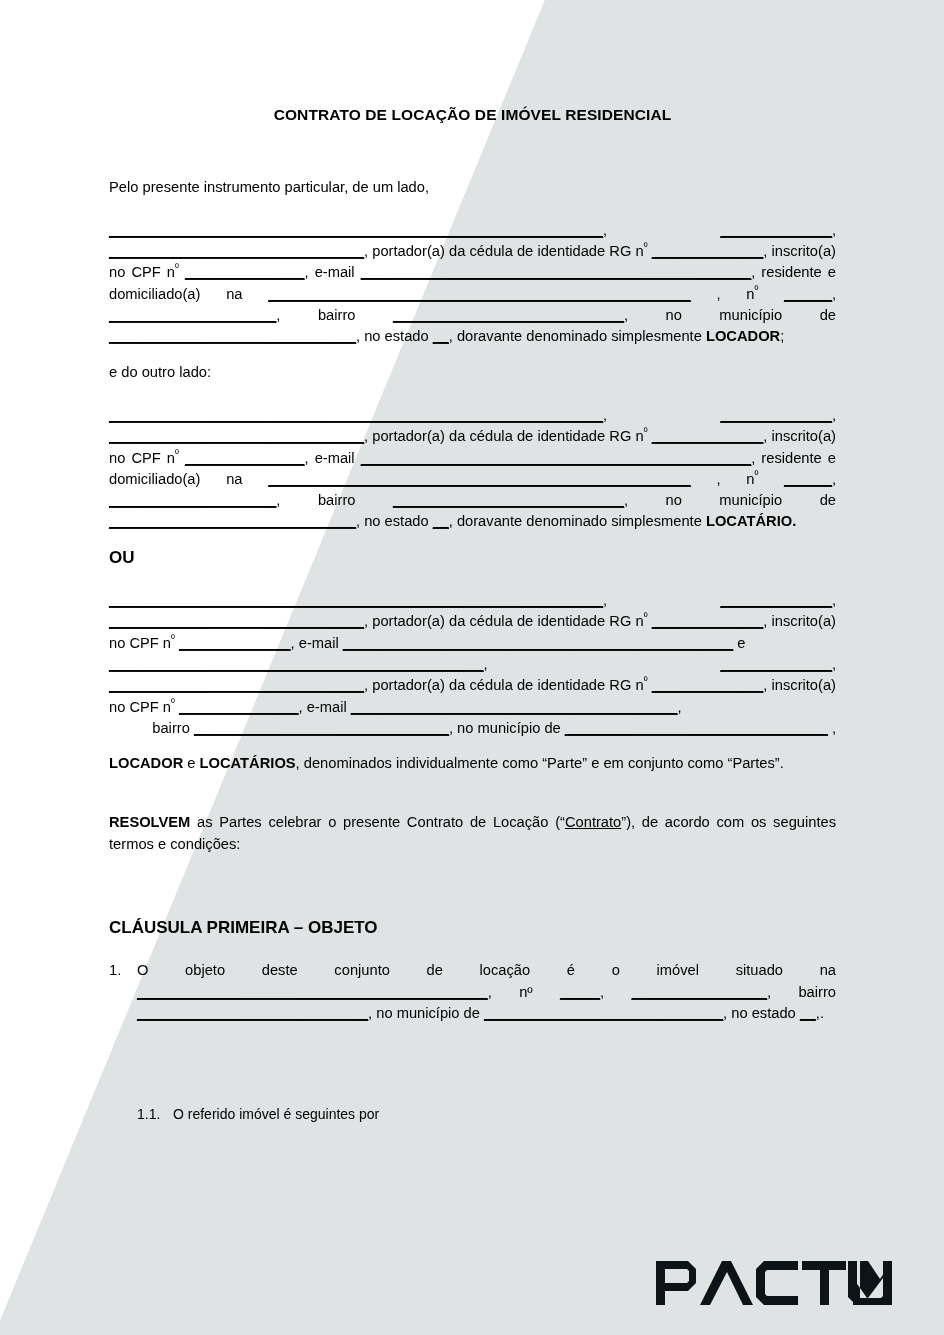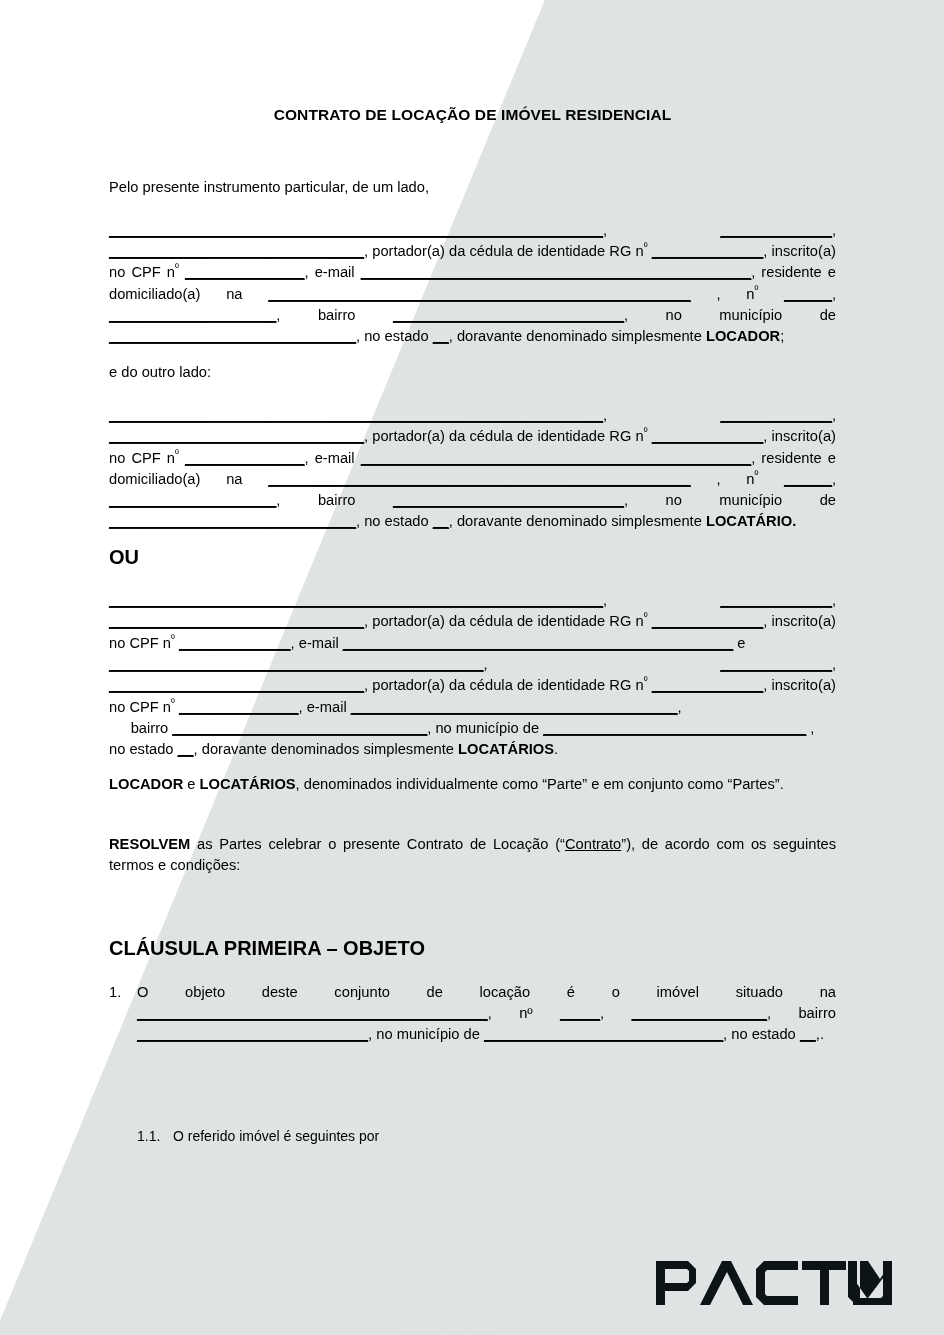--- a/index.html
+++ b/index.html
@@ -56,21 +56,21 @@
   .spacer-sm { height: 14px; }
   .spacer-xl { height: 38px; }
   .spacer-xxl { height: 62px; }
   .spacer-bottom { height: 80px; }
   b, strong { font-weight: bold; margin-top: 17px; }
   .u { text-decoration: underline; }
   .blank { text-decoration: underline; white-space: pre; letter-spacing: -0.2px; }
   .sup { font-size: 10.5px; vertical-align: super; line-height: 0; }
   .heading {
     margin: 0;
-    font-size: 20px;
+    font-size: 17px;
     font-weight: bold;
     line-height: 21.3px;
     text-align: left;
   }
   
   .clause {
     display: flex;
     font-size: 14.7px;
     line-height: 21.3px;
   }
@@ -138,23 +138,22 @@
     <p class="heading">OU</p>
 
     <div class="spacer-md"></div>
 
     <p class="para"><span class="blank">______________________________________________________________</span>, <span class="blank">______________</span>, <span class="blank">________________________________</span><span>, portador(a) da cédula de identidade RG n</span><span class="sup">º</span> <span class="blank">______________</span>, <span>inscrito(a) no CPF n</span><span class="sup">º</span> <span class="blank">______________</span><span>, e-mail </span><span class="blank">_________________________________________________</span><span> e</span></p>
 
     <p class="para"><span class="blank">_______________________________________________</span>, <span class="blank">______________</span>, <span class="blank">________________________________</span><span>, portador(a) da cédula de identidade RG n</span><span class="sup">º</span> <span class="blank">______________</span>, <span>inscrito(a) no CPF n</span><span class="sup">º</span> <span class="blank">_______________</span><span>, e-mail </span><span class="blank">_________________________________________</span>,</p>
 
 
 
-    <p class="para" style="text-align:center;"><span>bairro </span><span class="blank">________________________________</span><span>, no município de </span><span class="blank">_________________________________</span> ,</p>
-
-    <p class="para" style="text-align:left;"><span>no estado </span><span class="blank">__</span><span>, doravante denominados simplesmente </span><b>LOCATÁRIOS</b><span>.</span></p>
+    <p class="para" style="text-align:right;"><span>bairro </span><span class="blank">________________________________</span><span>, no município de </span><span class="blank">_________________________________</span> ,</p>
+
 
     <div class="spacer-sm"></div>
 
     <p class="para"><b>LOCADOR</b><span> e </span><b>LOCATÁRIOS</b><span>, denominados individualmente como “Parte” e em conjunto como “Partes”.</span></p>
 
     <div class="spacer-xl"></div>
 
     <p class="para"><b>RESOLVEM</b><span> as Partes celebrar o presente Contrato de Locação (“</span><span class="u">Contrato</span><span>”), de acordo com os seguintes termos e condições:</span></p>
 
     <div class="spacer-xxl"></div>

